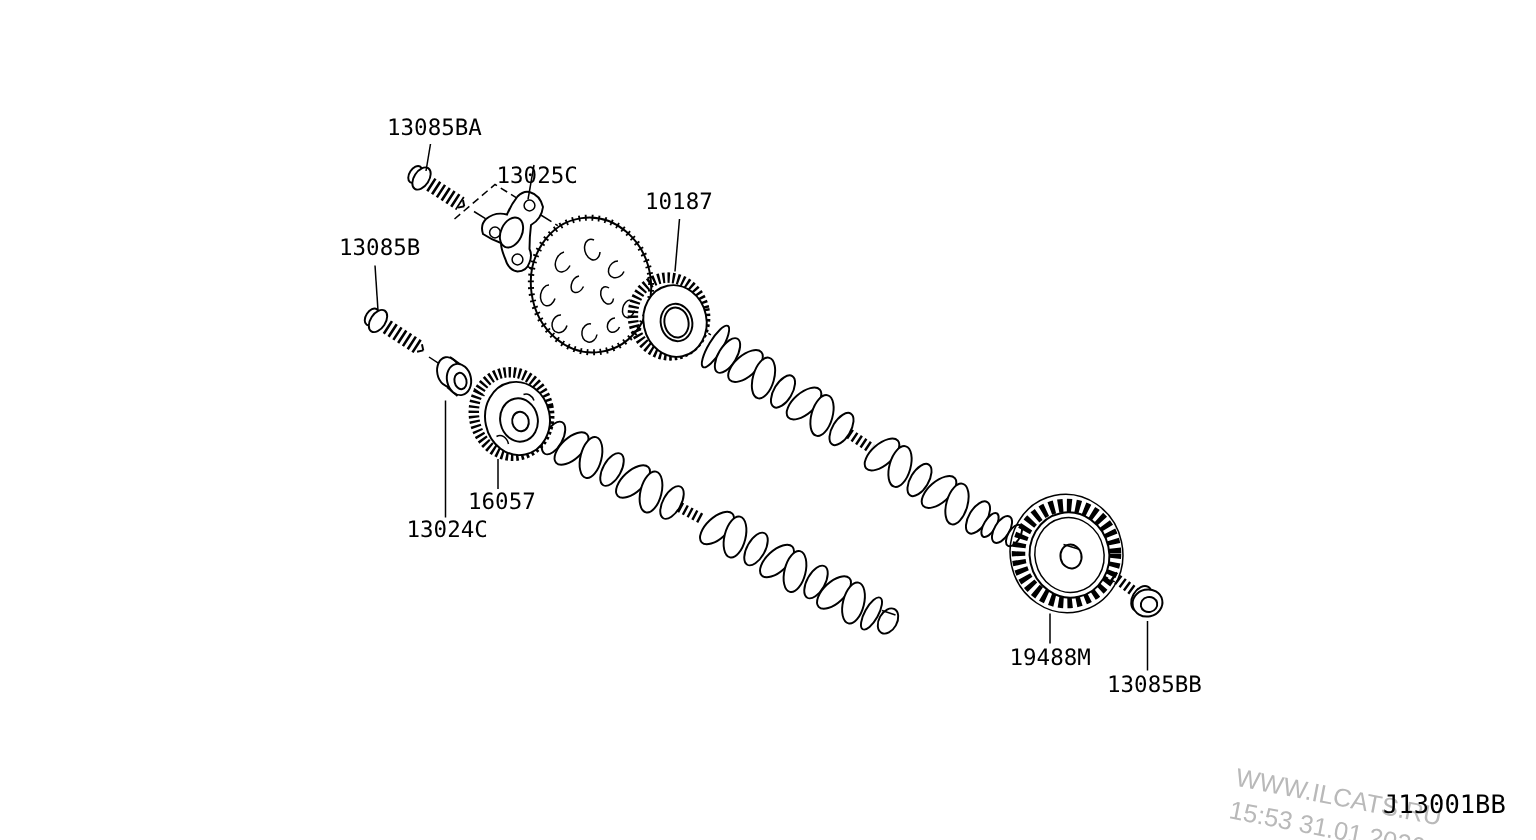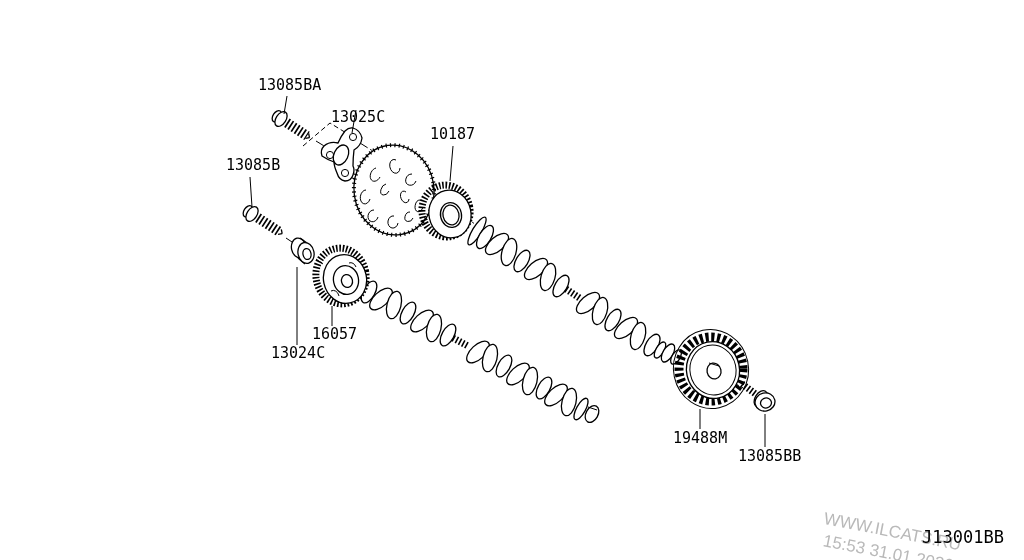--- a/index.html
+++ b/index.html
@@ -1,18 +1,18 @@
 <!DOCTYPE html>
 <html><head>
 <meta charset="utf-8">
 <style>
   html,body{margin:0;padding:0;background:#fff;}
   #stage{
     position:relative;width:1024px;height:560px;background:#ffffff;
-    overflow:hidden;font-family:"DejaVu Sans Mono",monospace;text-align:center;
+    overflow:hidden;font-family:"DejaVu Sans Mono",monospace;
   }
   svg{position:absolute;left:0;top:0;}
   .plabel{
     position:absolute;font-family:"DejaVu Sans Mono",monospace;
     font-size:15px;color:#000;white-space:nowrap;letter-spacing:0px;line-height:15px;
   }
   #drawing-code{
     position:absolute;left:922px;top:528px;font-family:"DejaVu Sans Mono",monospace;
     font-size:17px;color:#000;white-space:nowrap;line-height:19px;
   }

